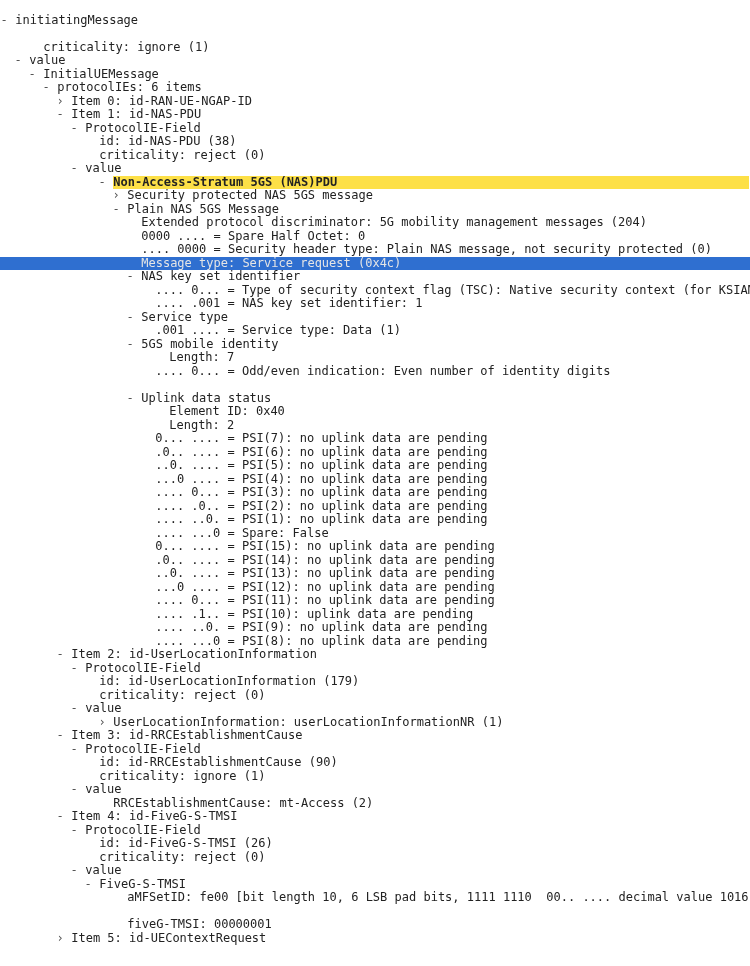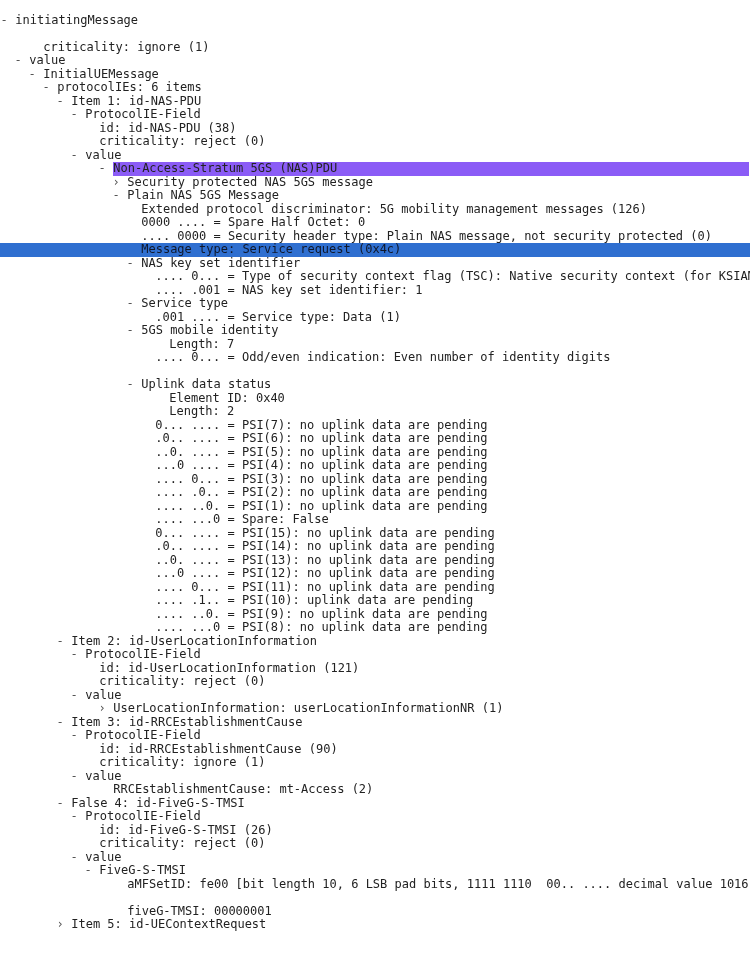--- a/index.html
+++ b/index.html
@@ -17,58 +17,60 @@
     position: relative;
   }
   .toggle {
     display: inline-block;
     width: 8px;
     text-align: center;
     color: #555;
   }
   .sel {
     background: #2f6fd0;
-    color: #0f172a;
+    color: #e5e5e5;
   }
   .sel-bar {
     position: absolute;
     left: 0;
     right: 0;
     top: 0;
     bottom: 0;
     background: #2f6fd0;
     z-index: -1;
   }
   .pad {
     display: inline-block;
   }
   .hl-gray {
-    background: #8b5cf6;
+    background: #fde047;
+    font-weight: bold;
   }
 </style>
 </head>
 <body>
 
 <div id="tree">
     <div class="row"><span class="pad" style="width: 0px;"></span><span class="toggle"> </span><span> </span></div>
     <div class="row"><span class="pad" style="width: 0px;"></span><span class="toggle">-</span><span> </span><span>initiatingMessage</span></div>
     <div class="row"><span class="pad" style="width: 28px;"></span><span class="toggle"> </span><span> </span></div>
     <div class="row"><span class="pad" style="width: 28px;"></span><span class="toggle"> </span><span> </span><span>criticality: ignore (1)</span></div>
     <div class="row"><span class="pad" style="width: 14px;"></span><span class="toggle">-</span><span> </span><span>value</span></div>
     <div class="row"><span class="pad" style="width: 28px;"></span><span class="toggle">-</span><span> </span><span>InitialUEMessage</span></div>
     <div class="row"><span class="pad" style="width: 42px;"></span><span class="toggle">-</span><span> </span><span>protocolIEs: 6 items</span></div>
+    <div class="row"><span class="pad" style="width: 56px;"></span><span class="toggle">›</span><span> </span><span>Item 0: id-RAN-UE-NGAP-ID</span></div>
     <div class="row"><span class="pad" style="width: 56px;"></span><span class="toggle">-</span><span> </span><span>Item 1: id-NAS-PDU</span></div>
     <div class="row"><span class="pad" style="width: 70px;"></span><span class="toggle">-</span><span> </span><span>ProtocolIE-Field</span></div>
     <div class="row"><span class="pad" style="width: 84px;"></span><span class="toggle"> </span><span> </span><span>id: id-NAS-PDU (38)</span></div>
     <div class="row"><span class="pad" style="width: 84px;"></span><span class="toggle"> </span><span> </span><span>criticality: reject (0)</span></div>
     <div class="row"><span class="pad" style="width: 70px;"></span><span class="toggle">-</span><span> </span><span>value</span></div>
     <div class="row"><span class="pad" style="width: 98px;"></span><span class="toggle">-</span><span> </span><span class="hl-gray" style="display: inline-block; width: 636px;">Non-Access-Stratum 5GS (NAS)PDU</span></div>
     <div class="row"><span class="pad" style="width: 112px;"></span><span class="toggle">›</span><span> </span><span>Security protected NAS 5GS message</span></div>
     <div class="row"><span class="pad" style="width: 112px;"></span><span class="toggle">-</span><span> </span><span>Plain NAS 5GS Message</span></div>
-    <div class="row"><span class="pad" style="width: 126px;"></span><span class="toggle"> </span><span> </span><span>Extended protocol discriminator: 5G mobility management messages (126)</span></div>
+    <div class="row"><span class="pad" style="width: 126px;"></span><span class="toggle"> </span><span> </span><span>Extended protocol discriminator: 5G mobility management messages (204)</span></div>
     <div class="row"><span class="pad" style="width: 126px;"></span><span class="toggle"> </span><span> </span><span>0000 .... = Spare Half Octet: 0</span></div>
     <div class="row"><span class="pad" style="width: 126px;"></span><span class="toggle"> </span><span> </span><span>.... 0000 = Security header type: Plain NAS message, not security protected (0)</span></div>
     <div class="row sel" style="position: relative; z-index: 0;"><div class="sel-bar"></div><span class="pad" style="width: 126px;"></span><span class="toggle"> </span><span> </span><span>Message type: Service request (0x4c)</span></div>
     <div class="row"><span class="pad" style="width: 126px;"></span><span class="toggle">-</span><span> </span><span>NAS key set identifier</span></div>
     <div class="row"><span class="pad" style="width: 140px;"></span><span class="toggle"> </span><span> </span><span>.... 0... = Type of security context flag (TSC): Native security context (for KSIAMF)</span></div>
     <div class="row"><span class="pad" style="width: 140px;"></span><span class="toggle"> </span><span> </span><span>.... .001 = NAS key set identifier: 1</span></div>
     <div class="row"><span class="pad" style="width: 126px;"></span><span class="toggle">-</span><span> </span><span>Service type</span></div>
     <div class="row"><span class="pad" style="width: 140px;"></span><span class="toggle"> </span><span> </span><span>.001 .... = Service type: Data (1)</span></div>
     <div class="row"><span class="pad" style="width: 126px;"></span><span class="toggle">-</span><span> </span><span>5GS mobile identity</span></div>
     <div class="row"><span class="pad" style="width: 154px;"></span><span class="toggle"> </span><span> </span><span>Length: 7</span></div>
@@ -88,31 +90,31 @@
     <div class="row"><span class="pad" style="width: 140px;"></span><span class="toggle"> </span><span> </span><span>0... .... = PSI(15): no uplink data are pending</span></div>
     <div class="row"><span class="pad" style="width: 140px;"></span><span class="toggle"> </span><span> </span><span>.0.. .... = PSI(14): no uplink data are pending</span></div>
     <div class="row"><span class="pad" style="width: 140px;"></span><span class="toggle"> </span><span> </span><span>..0. .... = PSI(13): no uplink data are pending</span></div>
     <div class="row"><span class="pad" style="width: 140px;"></span><span class="toggle"> </span><span> </span><span>...0 .... = PSI(12): no uplink data are pending</span></div>
     <div class="row"><span class="pad" style="width: 140px;"></span><span class="toggle"> </span><span> </span><span>.... 0... = PSI(11): no uplink data are pending</span></div>
     <div class="row"><span class="pad" style="width: 140px;"></span><span class="toggle"> </span><span> </span><span>.... .1.. = PSI(10): uplink data are pending</span></div>
     <div class="row"><span class="pad" style="width: 140px;"></span><span class="toggle"> </span><span> </span><span>.... ..0. = PSI(9): no uplink data are pending</span></div>
     <div class="row"><span class="pad" style="width: 140px;"></span><span class="toggle"> </span><span> </span><span>.... ...0 = PSI(8): no uplink data are pending</span></div>
     <div class="row"><span class="pad" style="width: 56px;"></span><span class="toggle">-</span><span> </span><span>Item 2: id-UserLocationInformation</span></div>
     <div class="row"><span class="pad" style="width: 70px;"></span><span class="toggle">-</span><span> </span><span>ProtocolIE-Field</span></div>
-    <div class="row"><span class="pad" style="width: 84px;"></span><span class="toggle"> </span><span> </span><span>id: id-UserLocationInformation (121)</span></div>
+    <div class="row"><span class="pad" style="width: 84px;"></span><span class="toggle"> </span><span> </span><span>id: id-UserLocationInformation (179)</span></div>
     <div class="row"><span class="pad" style="width: 84px;"></span><span class="toggle"> </span><span> </span><span>criticality: reject (0)</span></div>
     <div class="row"><span class="pad" style="width: 70px;"></span><span class="toggle">-</span><span> </span><span>value</span></div>
     <div class="row"><span class="pad" style="width: 98px;"></span><span class="toggle">›</span><span> </span><span>UserLocationInformation: userLocationInformationNR (1)</span></div>
     <div class="row"><span class="pad" style="width: 56px;"></span><span class="toggle">-</span><span> </span><span>Item 3: id-RRCEstablishmentCause</span></div>
     <div class="row"><span class="pad" style="width: 70px;"></span><span class="toggle">-</span><span> </span><span>ProtocolIE-Field</span></div>
     <div class="row"><span class="pad" style="width: 84px;"></span><span class="toggle"> </span><span> </span><span>id: id-RRCEstablishmentCause (90)</span></div>
     <div class="row"><span class="pad" style="width: 84px;"></span><span class="toggle"> </span><span> </span><span>criticality: ignore (1)</span></div>
     <div class="row"><span class="pad" style="width: 70px;"></span><span class="toggle">-</span><span> </span><span>value</span></div>
     <div class="row"><span class="pad" style="width: 98px;"></span><span class="toggle"> </span><span> </span><span>RRCEstablishmentCause: mt-Access (2)</span></div>
-    <div class="row"><span class="pad" style="width: 56px;"></span><span class="toggle">-</span><span> </span><span>False 4: id-FiveG-S-TMSI</span></div>
+    <div class="row"><span class="pad" style="width: 56px;"></span><span class="toggle">-</span><span> </span><span>Item 4: id-FiveG-S-TMSI</span></div>
     <div class="row"><span class="pad" style="width: 70px;"></span><span class="toggle">-</span><span> </span><span>ProtocolIE-Field</span></div>
     <div class="row"><span class="pad" style="width: 84px;"></span><span class="toggle"> </span><span> </span><span>id: id-FiveG-S-TMSI (26)</span></div>
     <div class="row"><span class="pad" style="width: 84px;"></span><span class="toggle"> </span><span> </span><span>criticality: reject (0)</span></div>
     <div class="row"><span class="pad" style="width: 70px;"></span><span class="toggle">-</span><span> </span><span>value</span></div>
     <div class="row"><span class="pad" style="width: 84px;"></span><span class="toggle">-</span><span> </span><span>FiveG-S-TMSI</span></div>
     <div class="row"><span class="pad" style="width: 112px;"></span><span class="toggle"> </span><span> </span><span>aMFSetID: fe00 [bit length 10, 6 LSB pad bits, 1111 1110  00.. .... decimal value 1016]</span></div>
     <div class="row"><span class="pad" style="width: 112px;"></span><span class="toggle"> </span><span> </span></div>
     <div class="row"><span class="pad" style="width: 112px;"></span><span class="toggle"> </span><span> </span><span>fiveG-TMSI: 00000001</span></div>
     <div class="row"><span class="pad" style="width: 56px;"></span><span class="toggle">›</span><span> </span><span>Item 5: id-UEContextRequest</span></div>
   </div>

